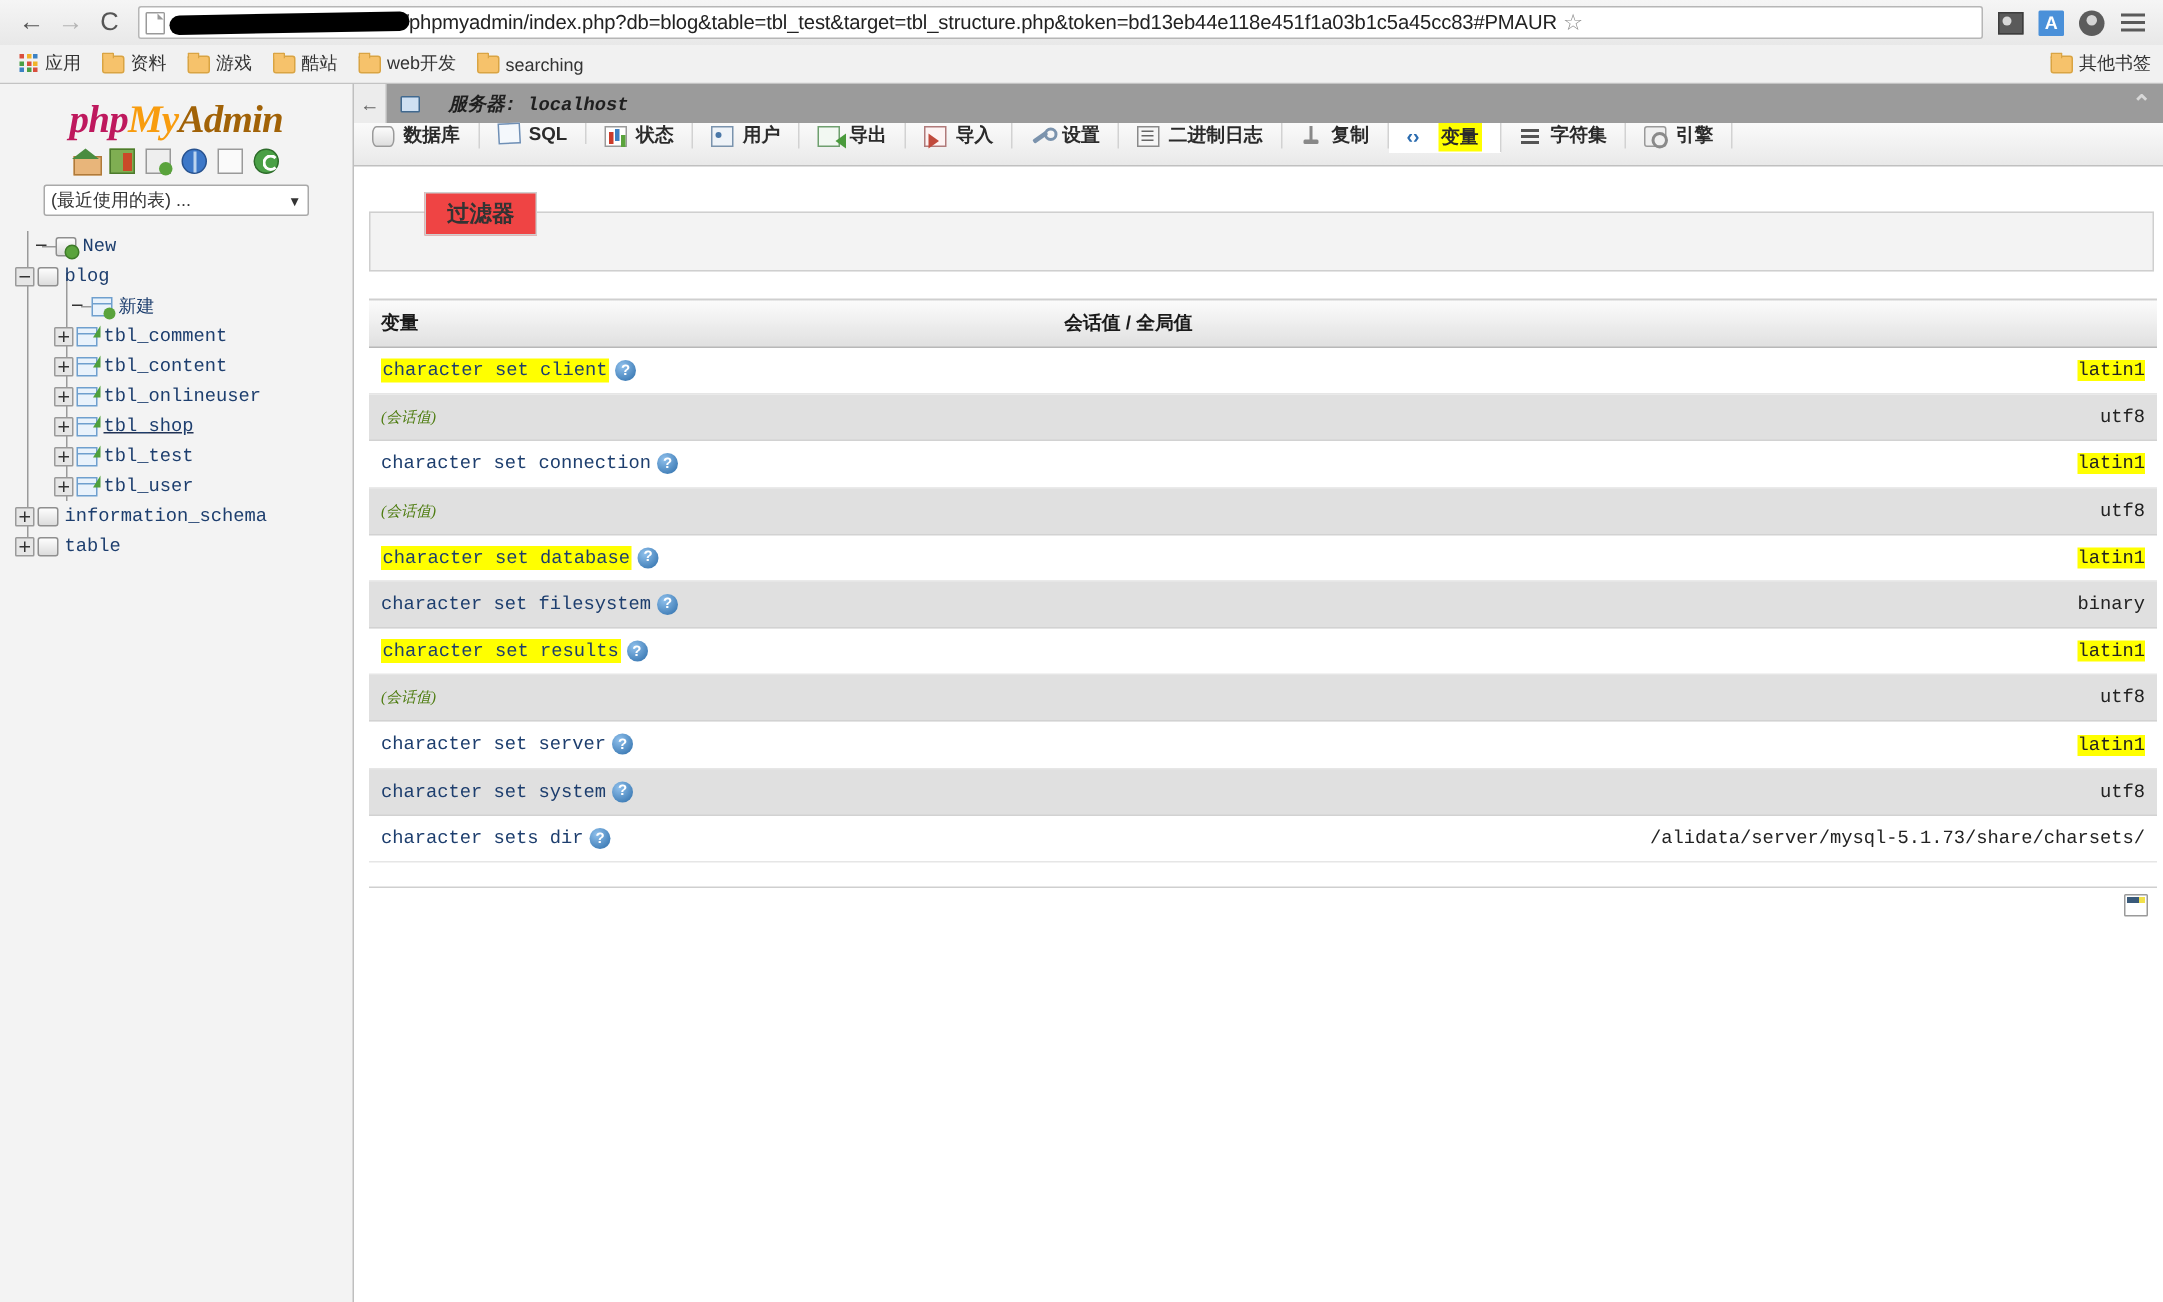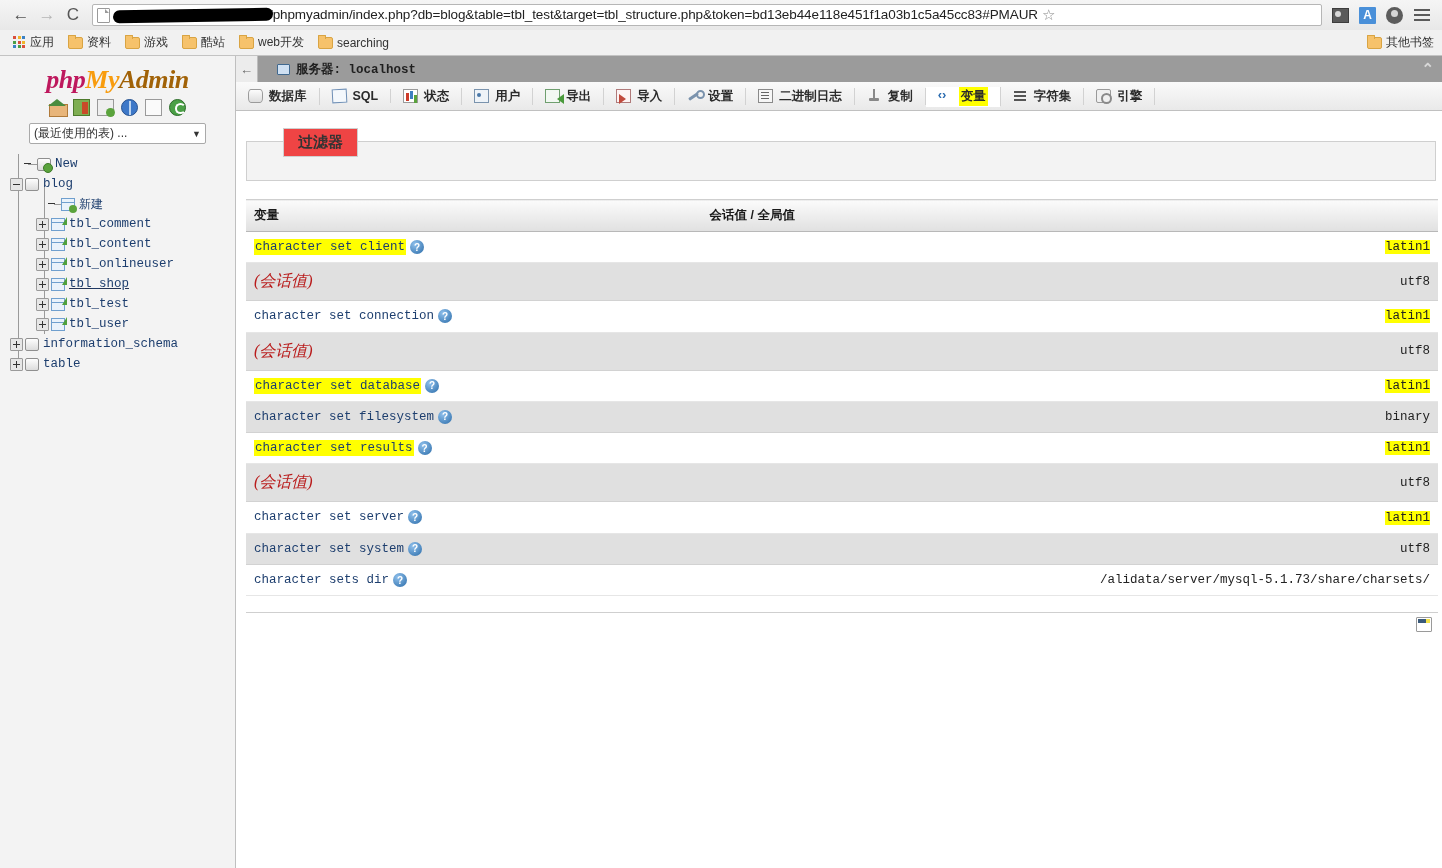--- a/index.html
+++ b/index.html
@@ -355,42 +355,43 @@
   #back-box {
     width: 22px; height: 26px;
     background: #ececec;
     border-right: 1px solid #bdbdbd;
     display: flex; align-items: center; justify-content: center;
     font-size: 13px; color: #666;
     flex: none;
     cursor: pointer;
   }
   #server-label {
-    display: flex; align-items: center; gap: 6px;
-    margin-left: 19px;
+    display: flex; align-items: center; gap: 19px;
+    margin-left: 9px;
     font-family: "Liberation Mono", monospace;
     font-size: 12.5px;
     color: #1f1f1f;
     font-weight: bold;
+    font-style: italic;
   }
   .monitor-ico {
     width: 13px; height: 11px;
     background: #cfe0f2; border: 1.5px solid #41698f; border-radius: 1px;
     flex: none;
   }
   #collapse-ico {
     position: absolute; right: 8px; top: 4px;
     color: #d8d8d8; font-size: 15px; cursor: pointer;
     font-weight: bold;
   }
 
   #tabs {
     height: 29px;
     display: flex;
-    align-items: center;
+    align-items: flex-start;
     background: linear-gradient(#fafafa, #e9e9e9);
     border-bottom: 1px solid #c0c0c0;
   }
   .tab {
     display: flex; align-items: center; gap: 6px;
     padding: 0 12px;
     font-size: 12.5px;
     font-weight: bold;
     color: #2b2b2b;
     border-right: 1px solid #d2d2d2;
@@ -527,21 +528,21 @@
   }
   #vars-table td {
     padding: 8px 8px;
     border-bottom: 1px solid #e6e6e6;
     vertical-align: middle;
     height: 23px;
   }
   #vars-table tr.odd td { background: #ffffff; }
   #vars-table tr.even td { background: #e0e0e0; border-bottom: 1px solid #d2d2d2; }
   td.vname { color: #1d3e6e; white-space: nowrap; }
-  td.vname.session { font-style: italic; color: #b91c1c; font-family: "Liberation Serif", serif; font-size: 16px; margin-top: 36px; }
+  td.vname.session { font-style: italic; color: #4d7c0f; font-family: "Liberation Serif", serif; font-size: 10px; margin-top: 36px; }
   td.vval { text-align: right; color: #222; white-space: nowrap; }
   .hl { background: #ffff00; }
   .vname .hl { padding: 1px 1px; }
   .inline-help {
     display: inline-flex;
     vertical-align: middle;
     margin-left: 4px;
   }
   #bottom-rule {
     width: 1192px;

